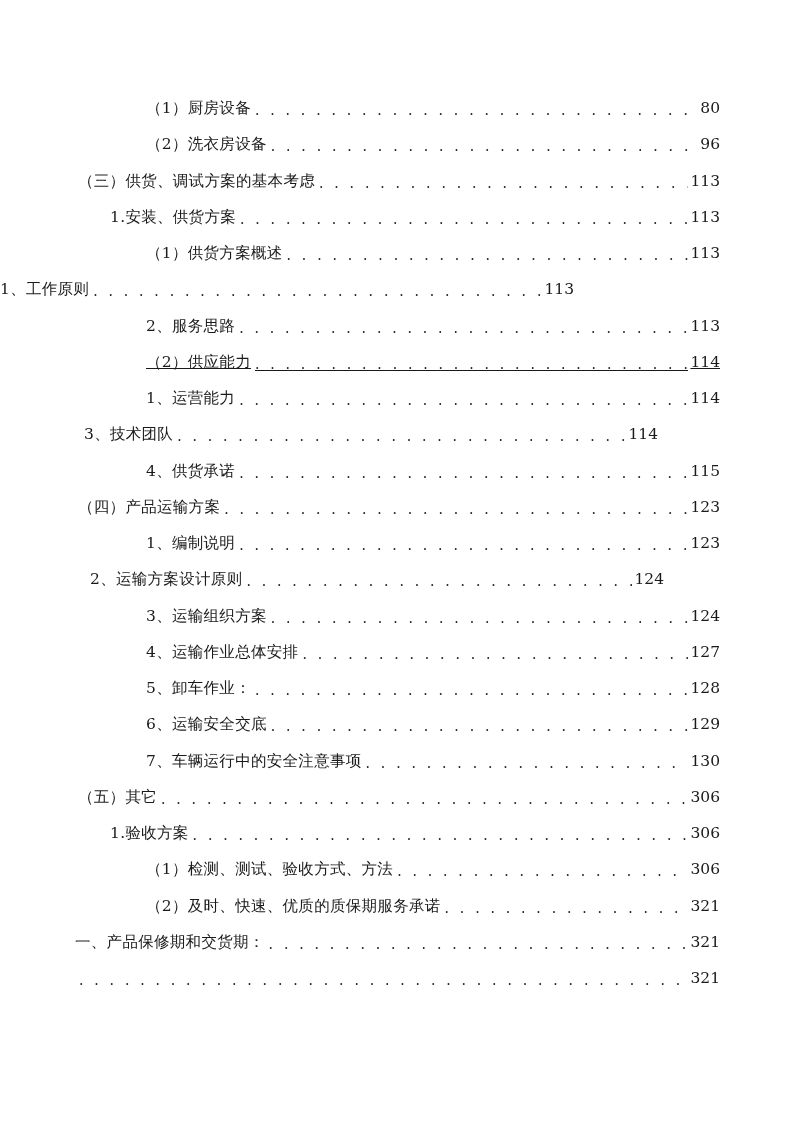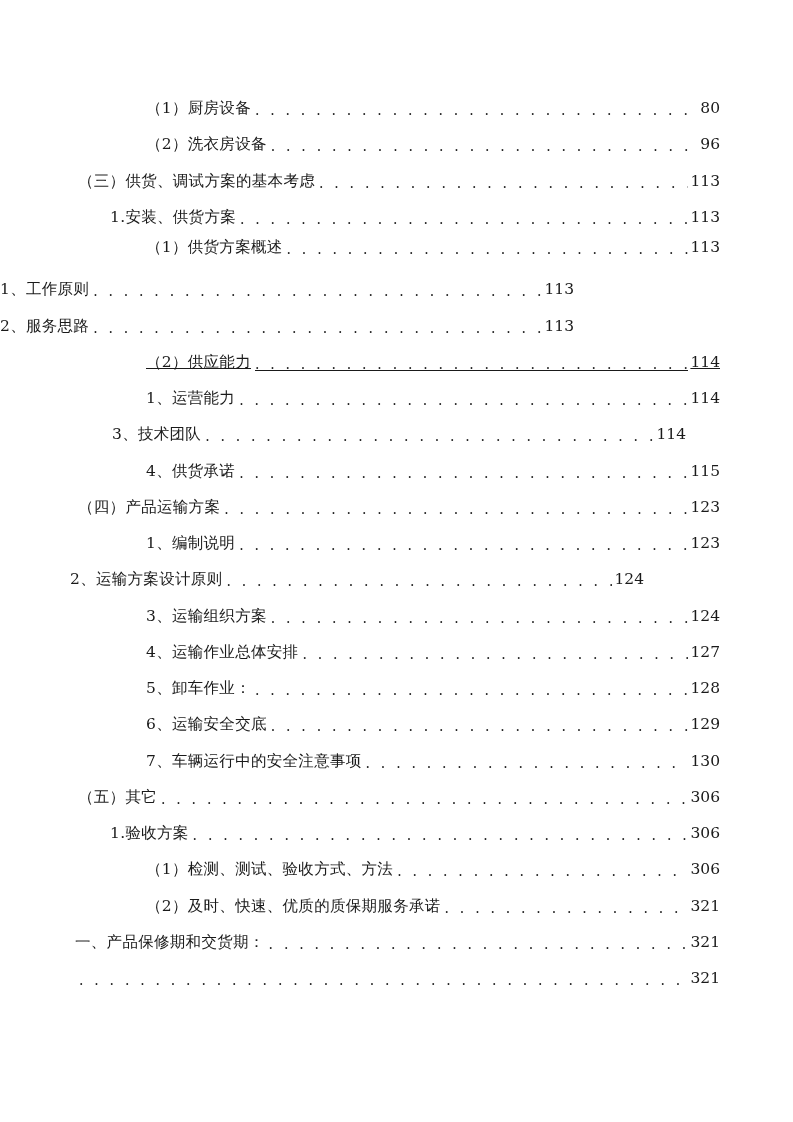--- a/index.html
+++ b/index.html
@@ -71,66 +71,66 @@
     <div class="toc-row" style="top: 169px; padding-left: 78px; width: 642px;">
       <span class="label">（三）供货、调试方案的基本考虑</span>
       <span class="leader">. . . . . . . . . . . . . . . . . . . . . . . . . . . . . . . . . . . . . . . . . . . . . . . . . . . . . . . . . . . . . . . . . . . . . . . . . . . . . . . . . . . . . . . . . . . . . . . . . . . .</span>
       <span class="page">113</span>
     </div>
     <div class="toc-row" style="top: 205px; padding-left: 110px; width: 610px; align-items: flex-end;">
       <span class="label">1.安装、供货方案</span>
       <span class="leader">. . . . . . . . . . . . . . . . . . . . . . . . . . . . . . . . . . . . . . . . . . . . . . . . . . . . . . . . . . . . . . . . . . . . . . . . . . . . . . . . . . . . . . . . . . . . . . . . . . . .</span>
       <span class="page">113</span>
     </div>
-    <div class="toc-row" style="top: 235px; padding-left: 146px; width: 574px;">
+    <div class="toc-row" style="top: 241px; padding-left: 146px; width: 574px;">
       <span class="label">（1）供货方案概述</span>
       <span class="leader">. . . . . . . . . . . . . . . . . . . . . . . . . . . . . . . . . . . . . . . . . . . . . . . . . . . . . . . . . . . . . . . . . . . . . . . . . . . . . . . . . . . . . . . . . . . . . . . . . . . .</span>
       <span class="page">113</span>
     </div>
     <div class="toc-row" style="top: 277px; width: 574px;">
       <span class="label">1、工作原则</span>
       <span class="leader">. . . . . . . . . . . . . . . . . . . . . . . . . . . . . . . . . . . . . . . . . . . . . . . . . . . . . . . . . . . . . . . . . . . . . . . . . . . . . . . . . . . . . . . . . . . . . . . . . . . .</span>
       <span class="page">113</span>
     </div>
-    <div class="toc-row" style="top: 314px; width: 574px;">
+    <div class="toc-row" style="top: 314px; padding-left: 146px; width: 574px;">
       <span class="label">2、服务思路</span>
       <span class="leader">. . . . . . . . . . . . . . . . . . . . . . . . . . . . . . . . . . . . . . . . . . . . . . . . . . . . . . . . . . . . . . . . . . . . . . . . . . . . . . . . . . . . . . . . . . . . . . . . . . . .</span>
       <span class="page">113</span>
     </div>
     <div class="toc-row" style="top: 350px; padding-left: 146px; width: 574px; text-decoration: underline;">
       <span class="label">（2）供应能力</span>
       <span class="leader">. . . . . . . . . . . . . . . . . . . . . . . . . . . . . . . . . . . . . . . . . . . . . . . . . . . . . . . . . . . . . . . . . . . . . . . . . . . . . . . . . . . . . . . . . . . . . . . . . . . .</span>
       <span class="page">114</span>
     </div>
     <div class="toc-row" style="top: 386px; padding-left: 146px; width: 574px;">
       <span class="label">1、运营能力</span>
       <span class="leader">. . . . . . . . . . . . . . . . . . . . . . . . . . . . . . . . . . . . . . . . . . . . . . . . . . . . . . . . . . . . . . . . . . . . . . . . . . . . . . . . . . . . . . . . . . . . . . . . . . . .</span>
       <span class="page">114</span>
     </div>
-    <div class="toc-row" style="top: 422px; padding-left: 84px; width: 574px; margin-left: 28px;">
+    <div class="toc-row" style="top: 422px; padding-left: 84px; width: 574px;">
       <span class="label">3、技术团队</span>
       <span class="leader">. . . . . . . . . . . . . . . . . . . . . . . . . . . . . . . . . . . . . . . . . . . . . . . . . . . . . . . . . . . . . . . . . . . . . . . . . . . . . . . . . . . . . . . . . . . . . . . . . . . .</span>
       <span class="page">114</span>
     </div>
     <div class="toc-row" style="top: 459px; padding-left: 146px; width: 574px;">
       <span class="label">4、供货承诺</span>
       <span class="leader">. . . . . . . . . . . . . . . . . . . . . . . . . . . . . . . . . . . . . . . . . . . . . . . . . . . . . . . . . . . . . . . . . . . . . . . . . . . . . . . . . . . . . . . . . . . . . . . . . . . .</span>
       <span class="page">115</span>
     </div>
     <div class="toc-row" style="top: 495px; padding-left: 78px; width: 642px;">
       <span class="label">（四）产品运输方案</span>
       <span class="leader">. . . . . . . . . . . . . . . . . . . . . . . . . . . . . . . . . . . . . . . . . . . . . . . . . . . . . . . . . . . . . . . . . . . . . . . . . . . . . . . . . . . . . . . . . . . . . . . . . . . .</span>
       <span class="page">123</span>
     </div>
     <div class="toc-row" style="top: 531px; padding-left: 146px; width: 574px;">
       <span class="label">1、编制说明</span>
       <span class="leader">. . . . . . . . . . . . . . . . . . . . . . . . . . . . . . . . . . . . . . . . . . . . . . . . . . . . . . . . . . . . . . . . . . . . . . . . . . . . . . . . . . . . . . . . . . . . . . . . . . . .</span>
       <span class="page">123</span>
     </div>
-    <div class="toc-row" style="top: 567px; padding-left: 70px; width: 574px;">
+    <div class="toc-row" style="top: 567px; padding-left: 90px; width: 574px;">
       <span class="label">2、运输方案设计原则</span>
       <span class="leader">. . . . . . . . . . . . . . . . . . . . . . . . . . . . . . . . . . . . . . . . . . . . . . . . . . . . . . . . . . . . . . . . . . . . . . . . . . . . . . . . . . . . . . . . . . . . . . . . . . . .</span>
       <span class="page">124</span>
     </div>
     <div class="toc-row" style="top: 604px; padding-left: 146px; width: 574px;">
       <span class="label">3、运输组织方案</span>
       <span class="leader">. . . . . . . . . . . . . . . . . . . . . . . . . . . . . . . . . . . . . . . . . . . . . . . . . . . . . . . . . . . . . . . . . . . . . . . . . . . . . . . . . . . . . . . . . . . . . . . . . . . .</span>
       <span class="page">124</span>
     </div>
     <div class="toc-row" style="top: 640px; padding-left: 146px; width: 574px;">

